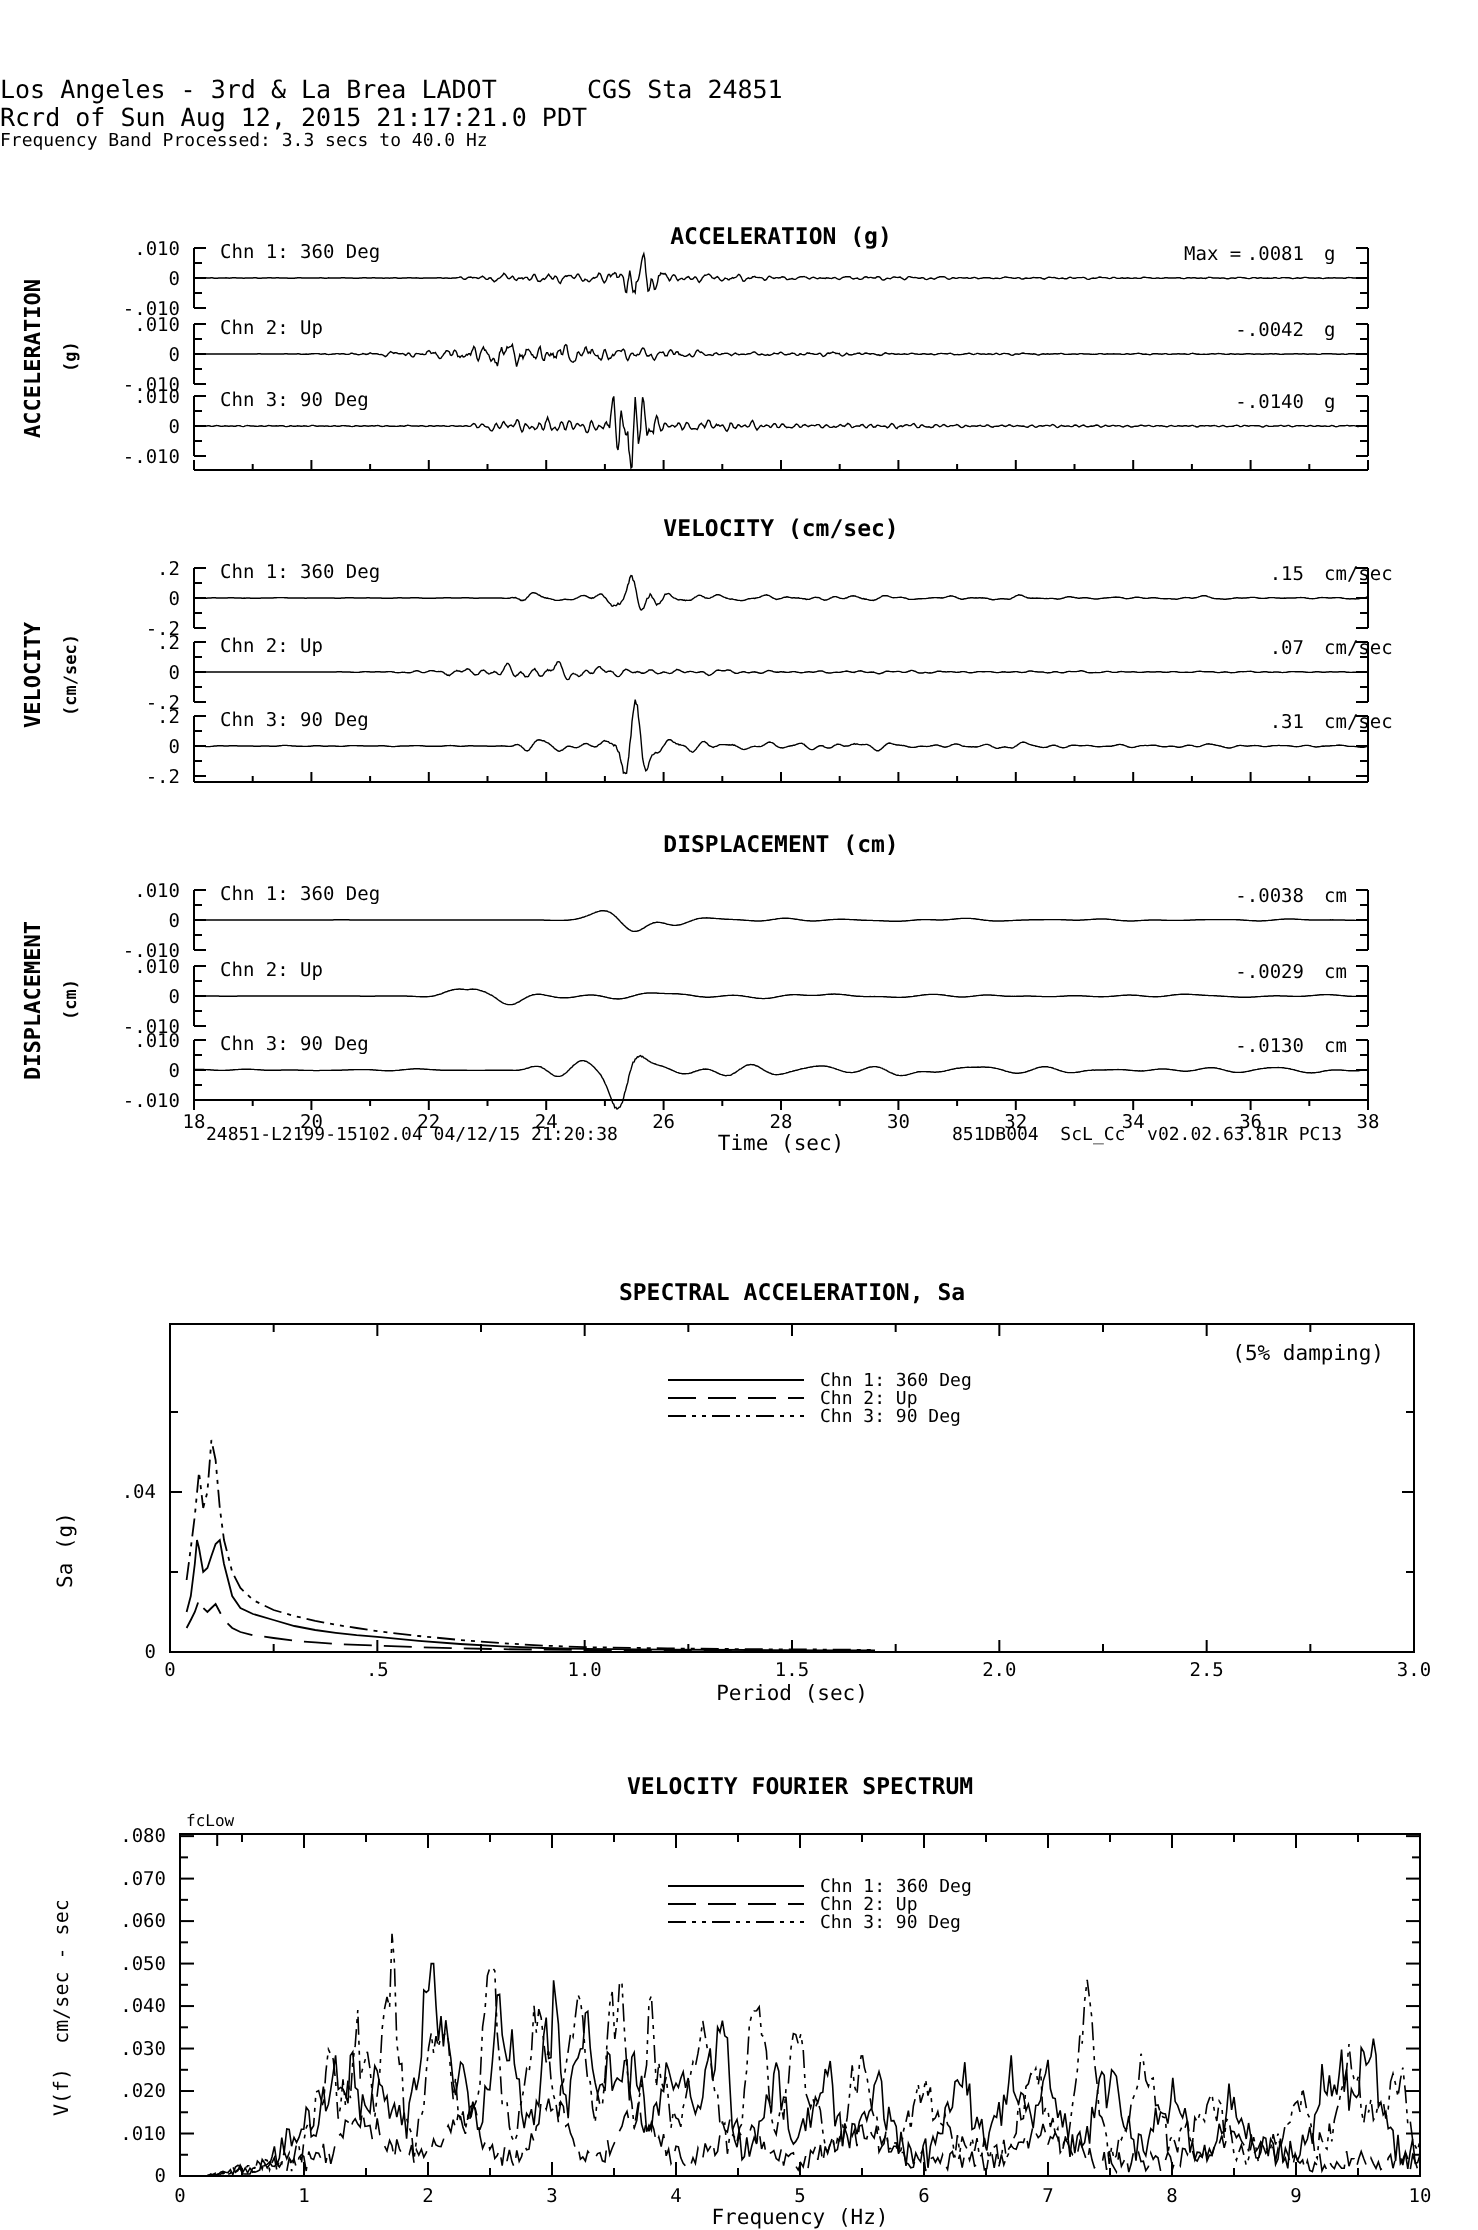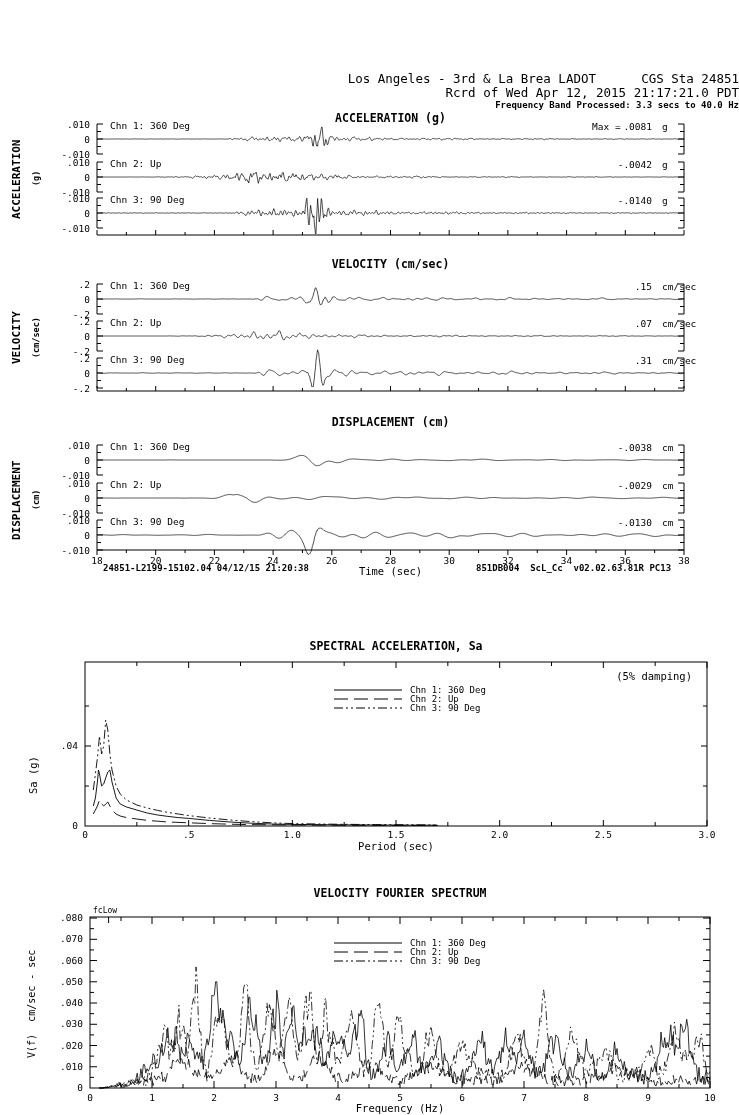--- a/index.html
+++ b/index.html
@@ -1,34 +1,34 @@
 <!DOCTYPE html>
 <html><head>
 <meta charset="utf-8">
 <style>
   html,body{margin:0;padding:0;background:#fff}
   .page{position:relative;width:739px;height:1115px;background:#ffffff;
         font-family:"DejaVu Sans Mono",monospace;color:#000;overflow:hidden}
-  .hdr{position:absolute;top:72px;left:0;width:100%;text-align:right;line-height:1.12}
+  .hdr{position:absolute;top:38px;left:0;width:100%;text-align:left;line-height:1.12}
   .hl{white-space:pre}
   .h12{font-size:12.5px}
-  .h34{font-size:9px;font-weight:700}
+  .h34{font-size:9px;font-weight:400}
   svg{position:absolute;left:0;top:0}
   svg text{font-family:"DejaVu Sans Mono",monospace;fill:#000}
   .vlab{position:absolute;transform-origin:0 0;transform:rotate(-90deg);white-space:pre;font-weight:700}
-  .ft{position:absolute;font-size:9px;font-weight:700;white-space:pre}
+  .ft{position:absolute;font-size:9px;font-weight:400;white-space:pre}
 </style>
 </head>
 <body>
 
 <div class="page">
 
   <div class="hdr">
     <div class="hl h12">Los Angeles - 3rd &amp; La Brea LADOT      CGS Sta 24851</div>
-    <div class="hl h12">Rcrd of Wed Apr 12, 2015 21:17:21.0 PDT</div>
+    <div class="hl h12">Rcrd of Sun Aug 12, 2015 21:17:21.0 PDT</div>
     <div class="hl h34">Frequency Band Processed: 3.3 secs to 40.0 Hz</div>
   </div>
 
   <div class="vlab" style="left:10px;top:219px;font-size:11px">ACCELERATION</div>
   <div class="vlab" style="left:31px;top:186px;font-size:8.5px">(g)</div>
   <div class="vlab" style="left:10px;top:364px;font-size:11px">VELOCITY</div>
   <div class="vlab" style="left:31px;top:358px;font-size:8.5px">(cm/sec)</div>
   <div class="vlab" style="left:10px;top:540px;font-size:11px">DISPLACEMENT</div>
   <div class="vlab" style="left:31px;top:510px;font-size:8.5px">(cm)</div>
   <div class="vlab" style="left:27px;top:794px;font-size:10.5px;font-weight:400">Sa (g)</div>

